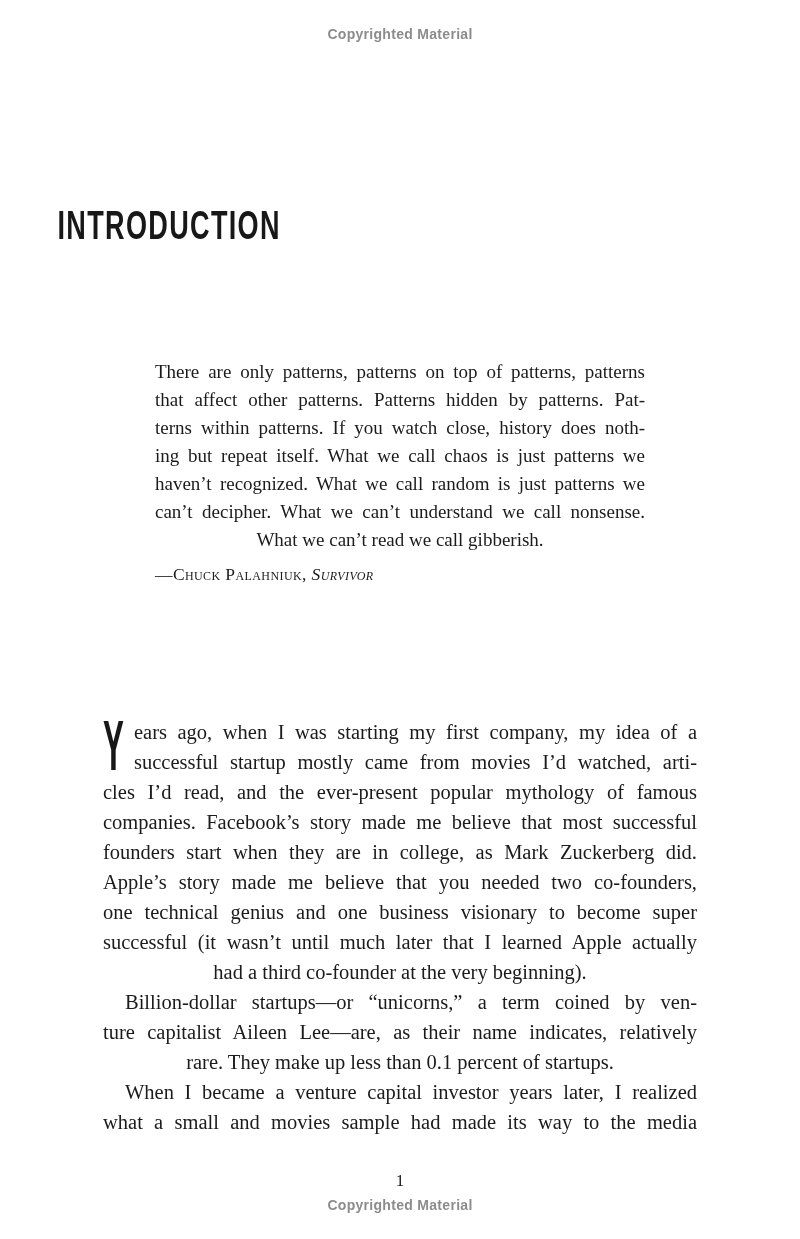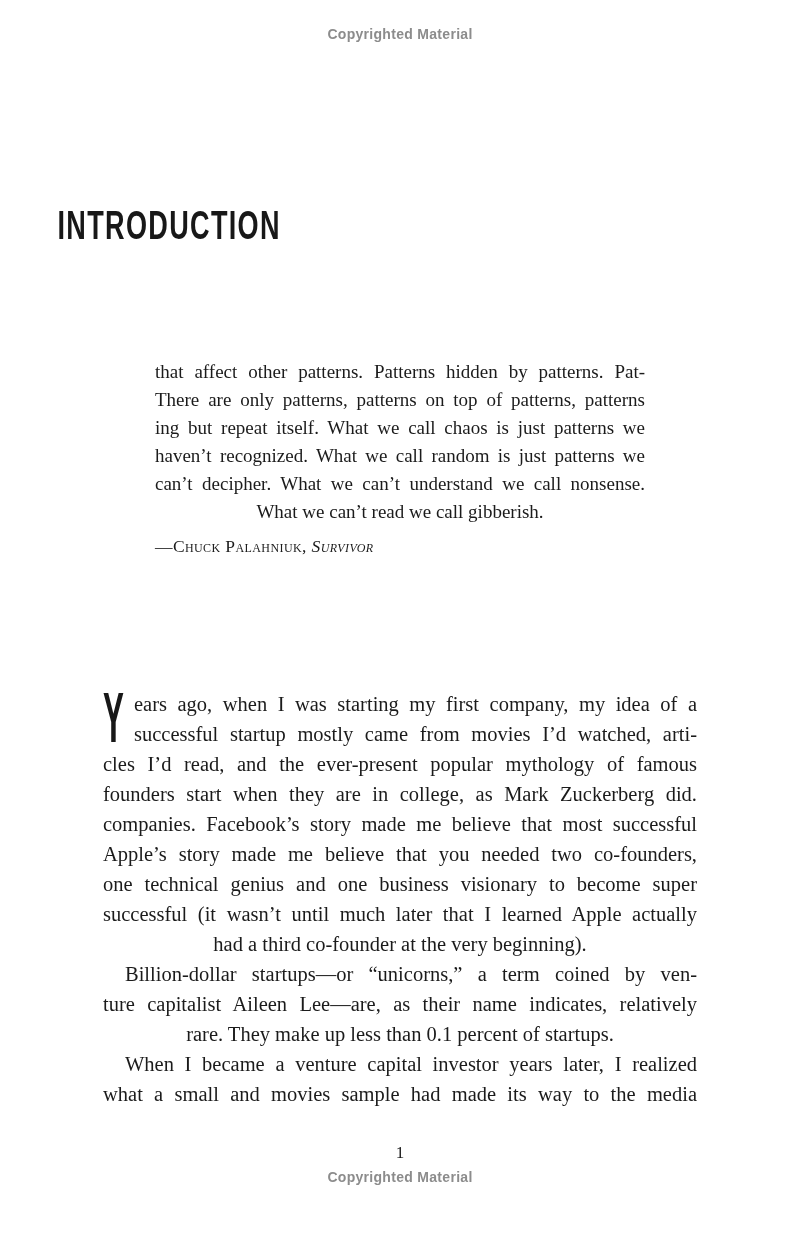--- a/index.html
+++ b/index.html
@@ -100,40 +100,41 @@
 <div class="page">
 
   <div class="notice top">Copyrighted Material</div>
 
   <div class="heading-wrap">
     <h1 class="heading">INTRODUCTION</h1>
   </div>
 
   <div class="epigraph">
     <div>
+        <div class="line jline">There are only patterns, patterns on top of patterns, patterns</div>
         <div class="line jline">that affect other patterns. Patterns hidden by patterns. Pat-</div>
-        <div class="line jline">There are only patterns, patterns on top of patterns, patterns</div>
+        <div class="line jline">terns within patterns. If you watch close, history does noth-</div>
         <div class="line jline">ing but repeat itself. What we call chaos is just patterns we</div>
         <div class="line jline">haven’t recognized. What we call random is just patterns we</div>
         <div class="line jline">can’t decipher. What we can’t understand we call nonsense.</div>
         <div class="line">What we can’t read we call gibberish.</div>
       </div>
     <div class="attribution">
       <span>—</span><span class="sc">Chuck Palahniuk, </span><span class="sc italic">Survivor</span>
     </div>
   </div>
 
   <div class="body-text">
       <div class="para">
         <span class="dropcap">Y</span>
         <div class="line jline">ears ago, when I was starting my first company, my idea of a</div>
         <div class="line jline">successful startup mostly came from movies I’d watched, arti-</div>
         <div class="line jline">cles I’d read, and the ever-present popular mythology of famous</div>
+        <div class="line jline">companies. Facebook’s story made me believe that most successful</div>
         <div class="line jline">founders start when they are in college, as Mark Zuckerberg did.</div>
-        <div class="line jline">companies. Facebook’s story made me believe that most successful</div>
         <div class="line jline">Apple’s story made me believe that you needed two co-founders,</div>
         <div class="line jline">one technical genius and one business visionary to become super</div>
         <div class="line jline">successful (it wasn’t until much later that I learned Apple actually</div>
         <div class="line">had a third co-founder at the very beginning).</div>
       </div>
       <div class="para">
         <div class="line jline indent">Billion-dollar startups—or “unicorns,” a term coined by ven-</div>
         <div class="line jline">ture capitalist Aileen Lee—are, as their name indicates, relatively</div>
         <div class="line">rare. They make up less than 0.1 percent of startups.</div>
       </div>

